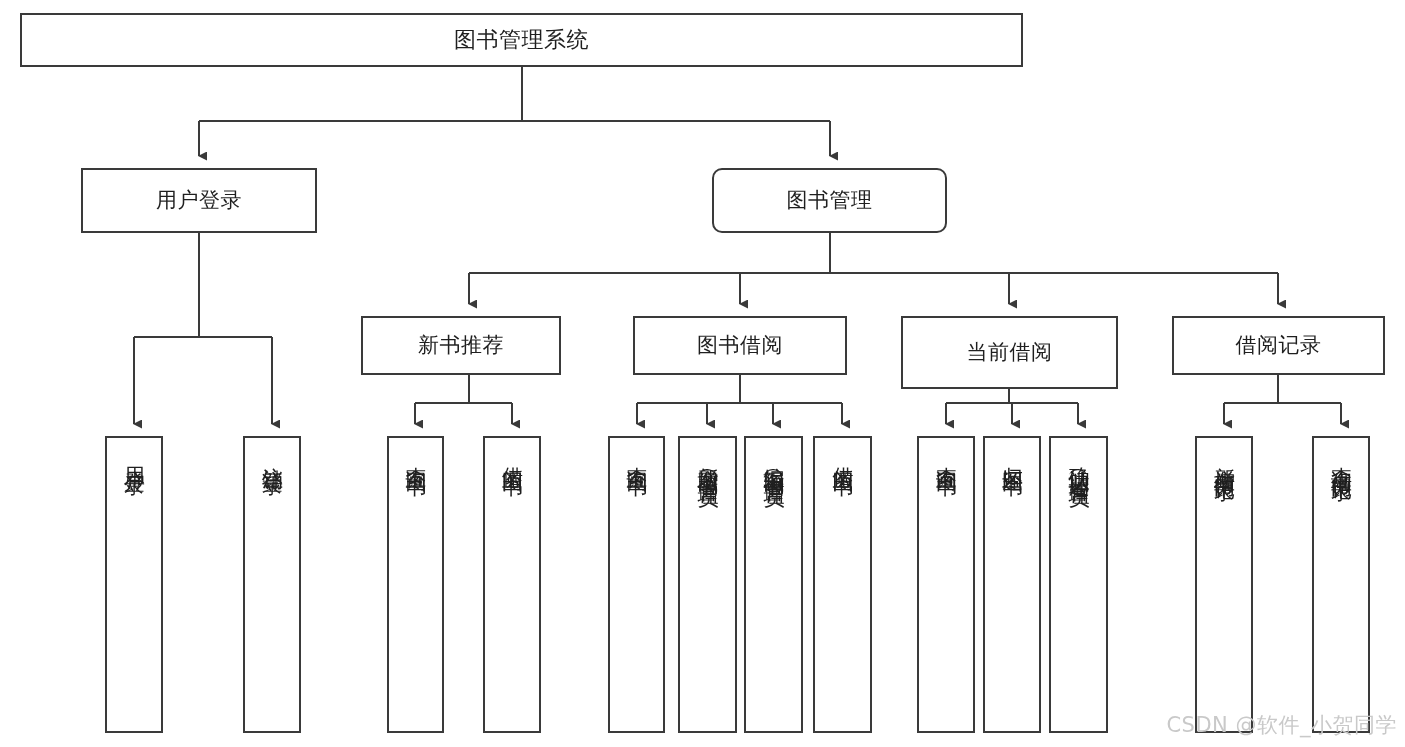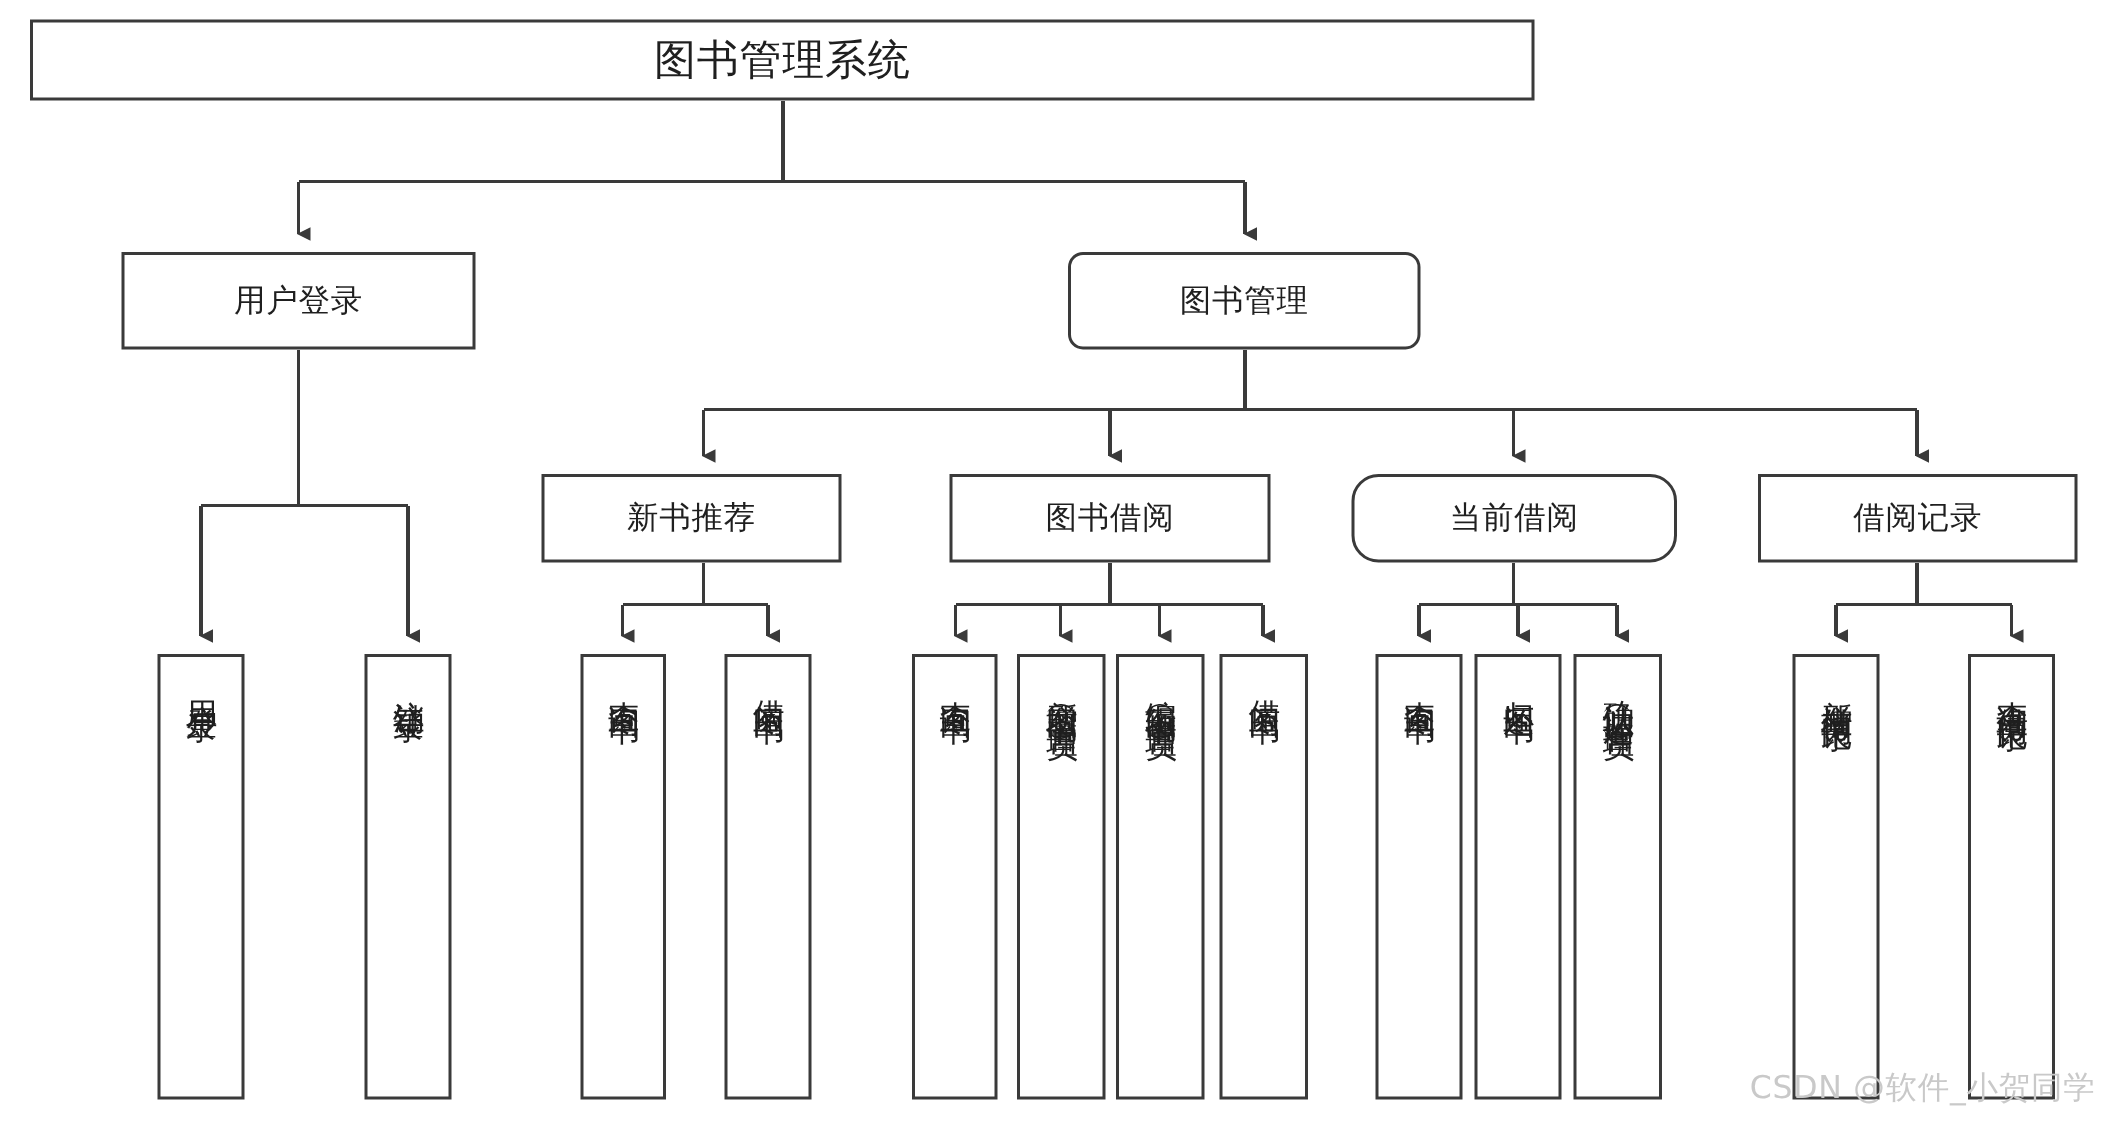--- a/index.html
+++ b/index.html
@@ -36,21 +36,21 @@
     z-index: 2;
   }
   .node-label {
     color: #1f1f1f;
     font-size: 21px;
     line-height: 1.18;
     letter-spacing: 0.5px;
     white-space: nowrap;
     text-align: center;
   }
-  .node.root .node-label { font-size: 28px; text-align: right; }
+  .node.root .node-label { font-size: 22px; text-align: right; }
   .node.leaf {
     align-items: flex-start;
     justify-content: center;
     padding-top: 12px;
   }
   .node.leaf .node-label {
     writing-mode: vertical-rl;
     text-orientation: upright;
     font-size: 21px;
     letter-spacing: 3px;
@@ -134,21 +134,21 @@
   <div class="node lvl1" style="left: 712px; top: 168px; width: 235px; height: 65px; border-radius: 10px;">
     <span class="node-label">图书管理</span>
   </div>
 
   <div class="node lvl2" style="left: 361px; top: 316px; width: 200px; height: 59px;">
     <span class="node-label">新书推荐</span>
   </div>
   <div class="node lvl2" style="left: 633px; top: 316px; width: 214px; height: 59px;">
     <span class="node-label">图书借阅</span>
   </div>
-  <div class="node lvl2" style="left: 901px; top: 316px; width: 217px; height: 59px; border-radius: 18px;">
+  <div class="node lvl2" style="left: 901px; top: 316px; width: 217px; height: 73px;">
     <span class="node-label">当前借阅</span>
   </div>
   <div class="node lvl2" style="left: 1172px; top: 316px; width: 213px; height: 59px;">
     <span class="node-label">借阅记录</span>
   </div>
 
   <div class="node leaf" style="left: 105px; top: 436px; width: 58px; height: 297px;">
     <span class="node-label">用户登录</span>
   </div>
   <div class="node leaf" style="left: 243px; top: 436px; width: 58px; height: 297px;">

